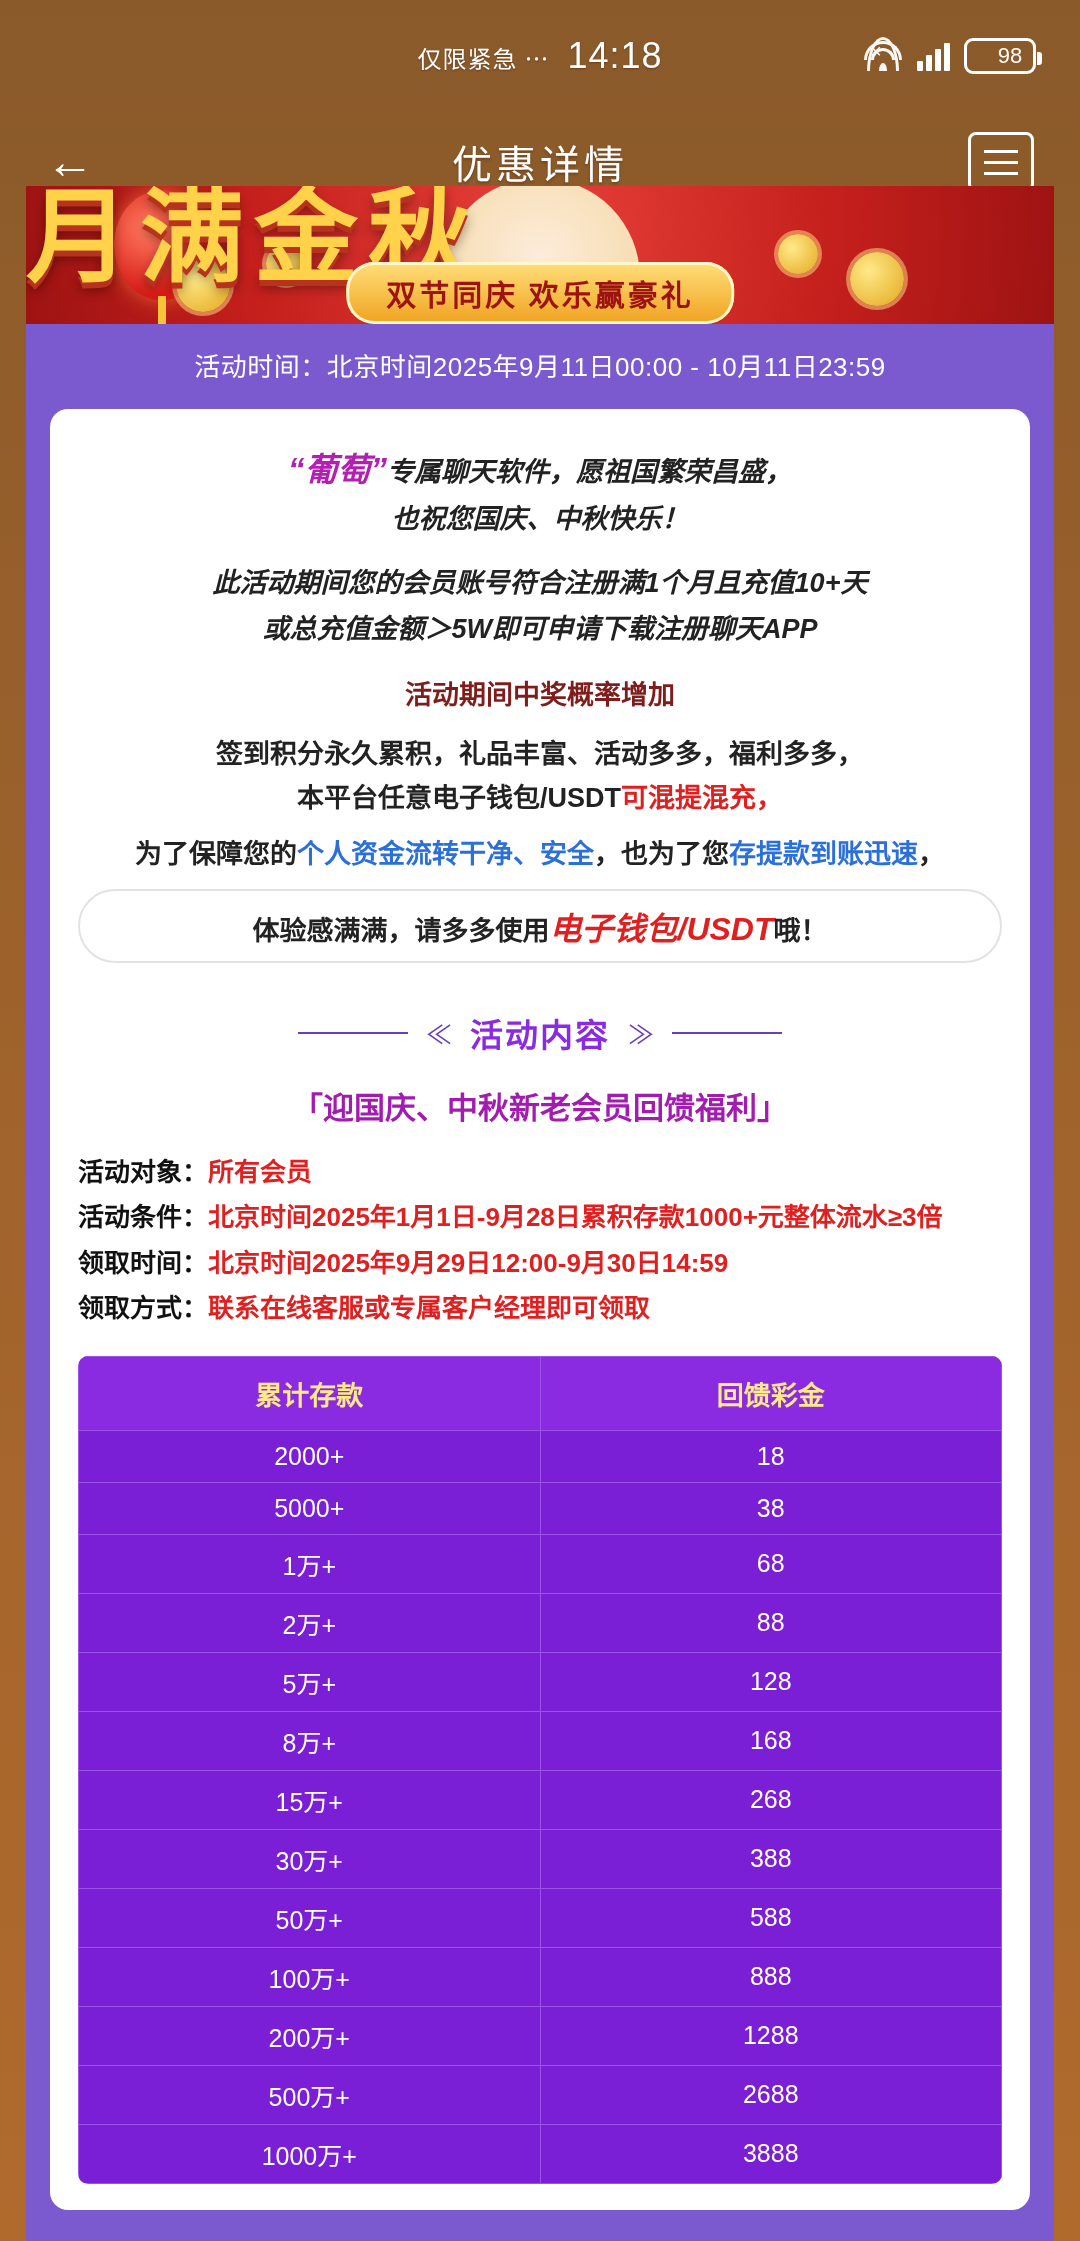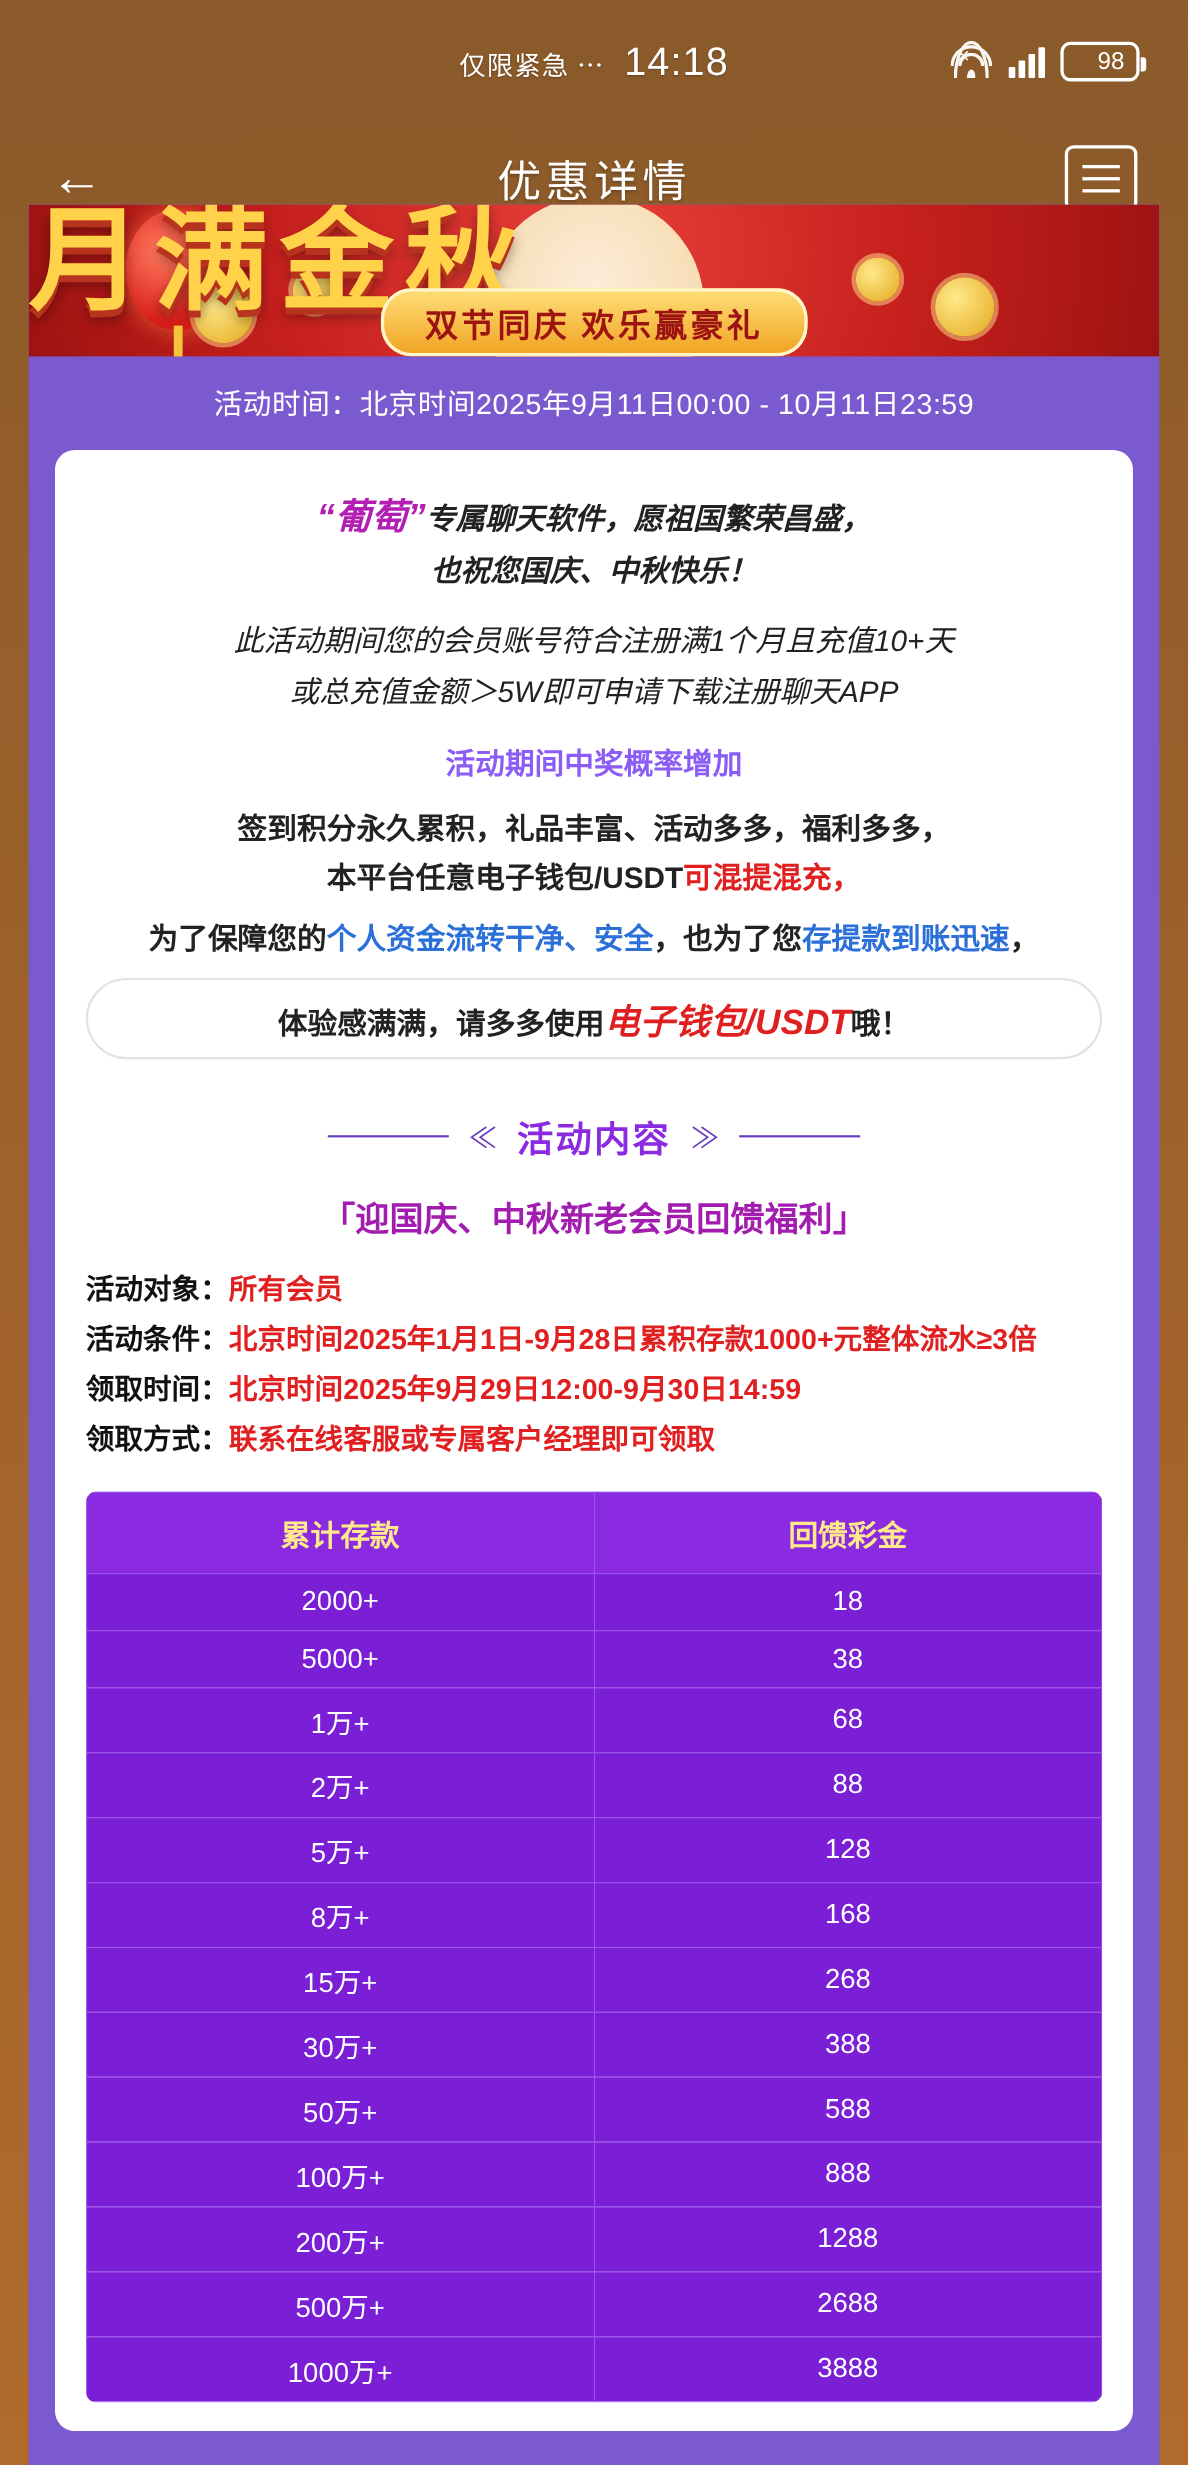--- a/index.html
+++ b/index.html
@@ -184,22 +184,22 @@
     background: #fff;
     border-radius: 18px;
     margin: 8px 24px 0;
     padding: 34px 28px 26px;
   }
   .intro { text-align: center; color: #222; }
   .intro p { font-size: 27px; line-height: 1.62; }
   .intro .l1 { font-weight: bold; font-style: italic; }
   .grape { color: #b21fb2; font-size: 33px; }
   .intro .l2 { font-weight: bold; font-style: italic; margin-top: 2px; }
-  .intro .l3 { font-weight: normal; font-style: italic; margin-top: 20px; }
-  .purple-mid { color: #8b5cf6; font-size: 25px; margin-top: 22px; font-weight: bold; }
+  .intro .l3 { font-weight: bold; font-style: italic; margin-top: 20px; }
+  .purple-mid { color: #7f1d1d; font-size: 25px; margin-top: 22px; font-weight: bold; }
   .l5 { margin-top: 16px; font-weight: bold; }
   .l6 { font-weight: bold; }
   .red { color: #e02020; }
   .blue { color: #2b6fd8; }
   .l7 { margin-top: 12px; font-weight: bold; }
   .pill {
     margin: 12px 0 0;
     border: 2px solid #e2e2e2;
     border-radius: 40px;
     padding: 12px 20px;

